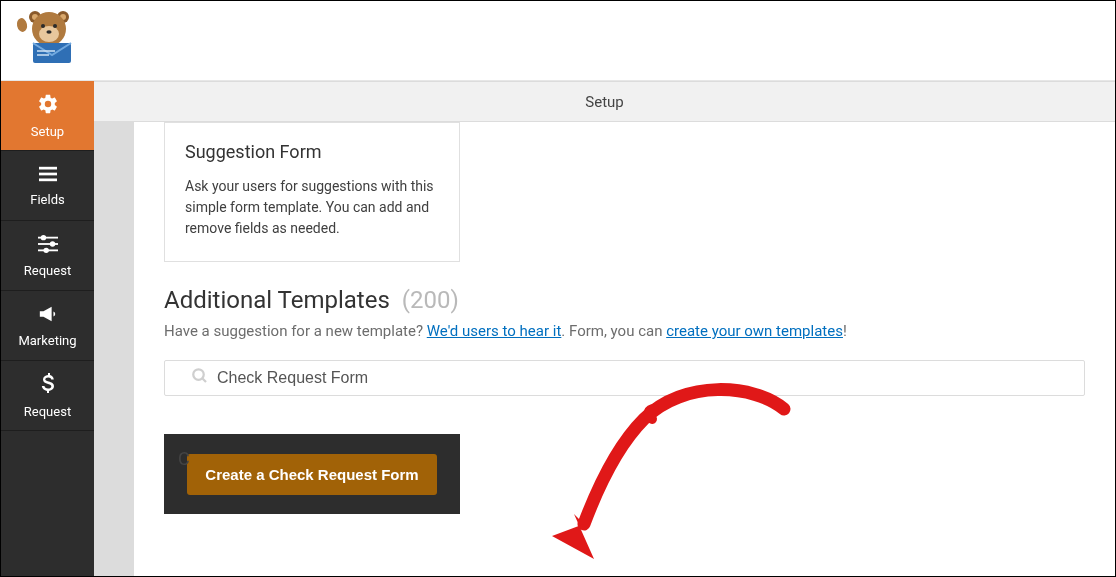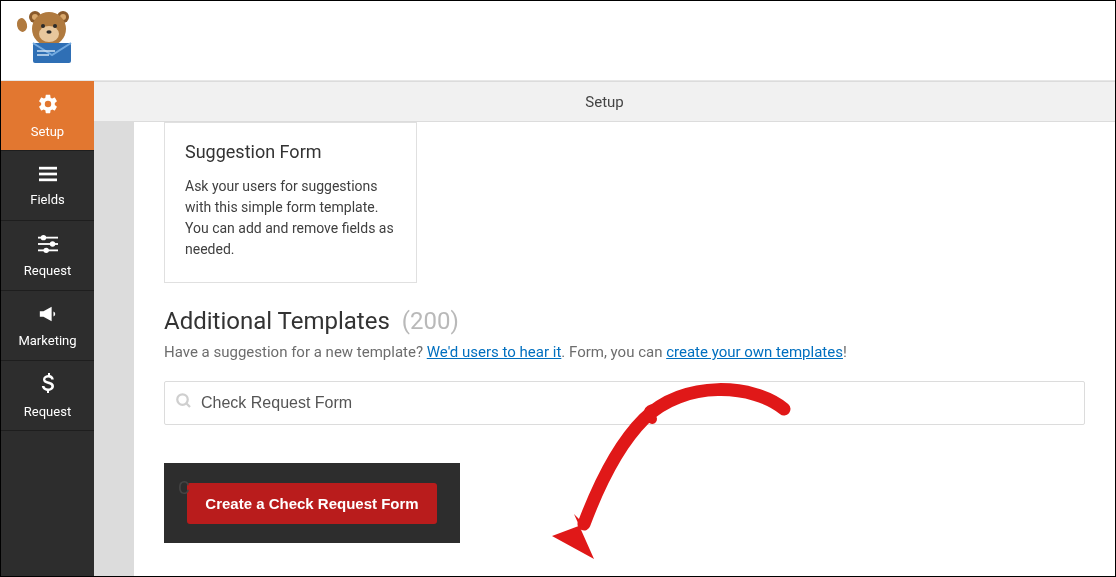--- a/index.html
+++ b/index.html
@@ -21,41 +21,41 @@
   .side-item .icon { font-size: 20px; line-height: 1; }
   .side-item .label { font-size: 13px; }
 
   
   .mainwrap { flex: 1; display: flex; flex-direction: column; }
   .tabhdr { height: 41px; background: #f1f1f1; border-bottom: 1px solid #dcdcdc; border-top: 1px solid #dcdcdc; display: flex; align-items: center; justify-content: center; color: #444; font-size: 15px; }
   .content-outer { flex: 1; background: #dcdcdc; padding: 0 0 0 40px; }
   .content-inner { background: #fff; height: 100%; padding: 0 30px 30px 30px; position: relative; }
 
   
-  .card { width: 253px; border: 1px solid #e0e0e0; padding: 18px 20px 22px 20px; margin-top: 0; }
+  .card { width: 296px; border: 1px solid #e0e0e0; padding: 18px 20px 22px 20px; margin-top: 0; }
   .card h3 { font-size: 18px; font-weight: 400; color: #333; margin-bottom: 14px; }
   .card p { font-size: 14px; color: #404040; line-height: 1.5; }
 
   
   .sect-head { margin-top: 24px; display: flex; align-items: flex-end; gap: 12px; }
   .sect-head .t { font-size: 24px; font-weight: 400; color: #333; }
   .sect-head .cnt { font-size: 24px; color: #b9b9b9; }
 
   .sect-sub { margin-top: 8px; font-size: 15px; color: #6d6d6d; }
   .sect-sub a { color: #006fbf; text-decoration: underline; }
 
   
-  .searchbar { margin-top: 20px; border: 1px solid #dcdcdc; height: 44px; display: flex; align-items: center; padding: 0 10px 0 10px; gap: 8px; border-radius: 2px; }
+  .searchbar { margin-top: 20px; border: 1px solid #dcdcdc; height: 36px; display: flex; align-items: center; padding: 0 10px 0 26px; gap: 8px; border-radius: 2px; }
   .searchbar .sicon { color: #cfcfcf; }
   .searchbar input { flex:1; border:none; outline:none; font-size:16px; color:#555; background:transparent; }
 
   
   .result-panel { margin-top: 38px; width: 296px; height: 80px; background: #2d2d2d; display: flex; align-items: center; justify-content: center; position: relative; }
   .behind-text { position:absolute; left:14px; top:14px; color:#444; font-size:18px; }
-  .create-btn { background:#b91c1c; color:#fff; border:none; padding: 12px 18px; font-size:15px; border-radius:3px; cursor:pointer; font-weight:600; }
+  .create-btn { background:#a16207; color:#fff; border:none; padding: 12px 18px; font-size:15px; border-radius:3px; cursor:pointer; font-weight:600; }
 
   
   .arrow-overlay { position:absolute; pointer-events:none; }
 </style>
 </head>
 <body>
 
 <div class="frame">
 
   <div class="topbar">

